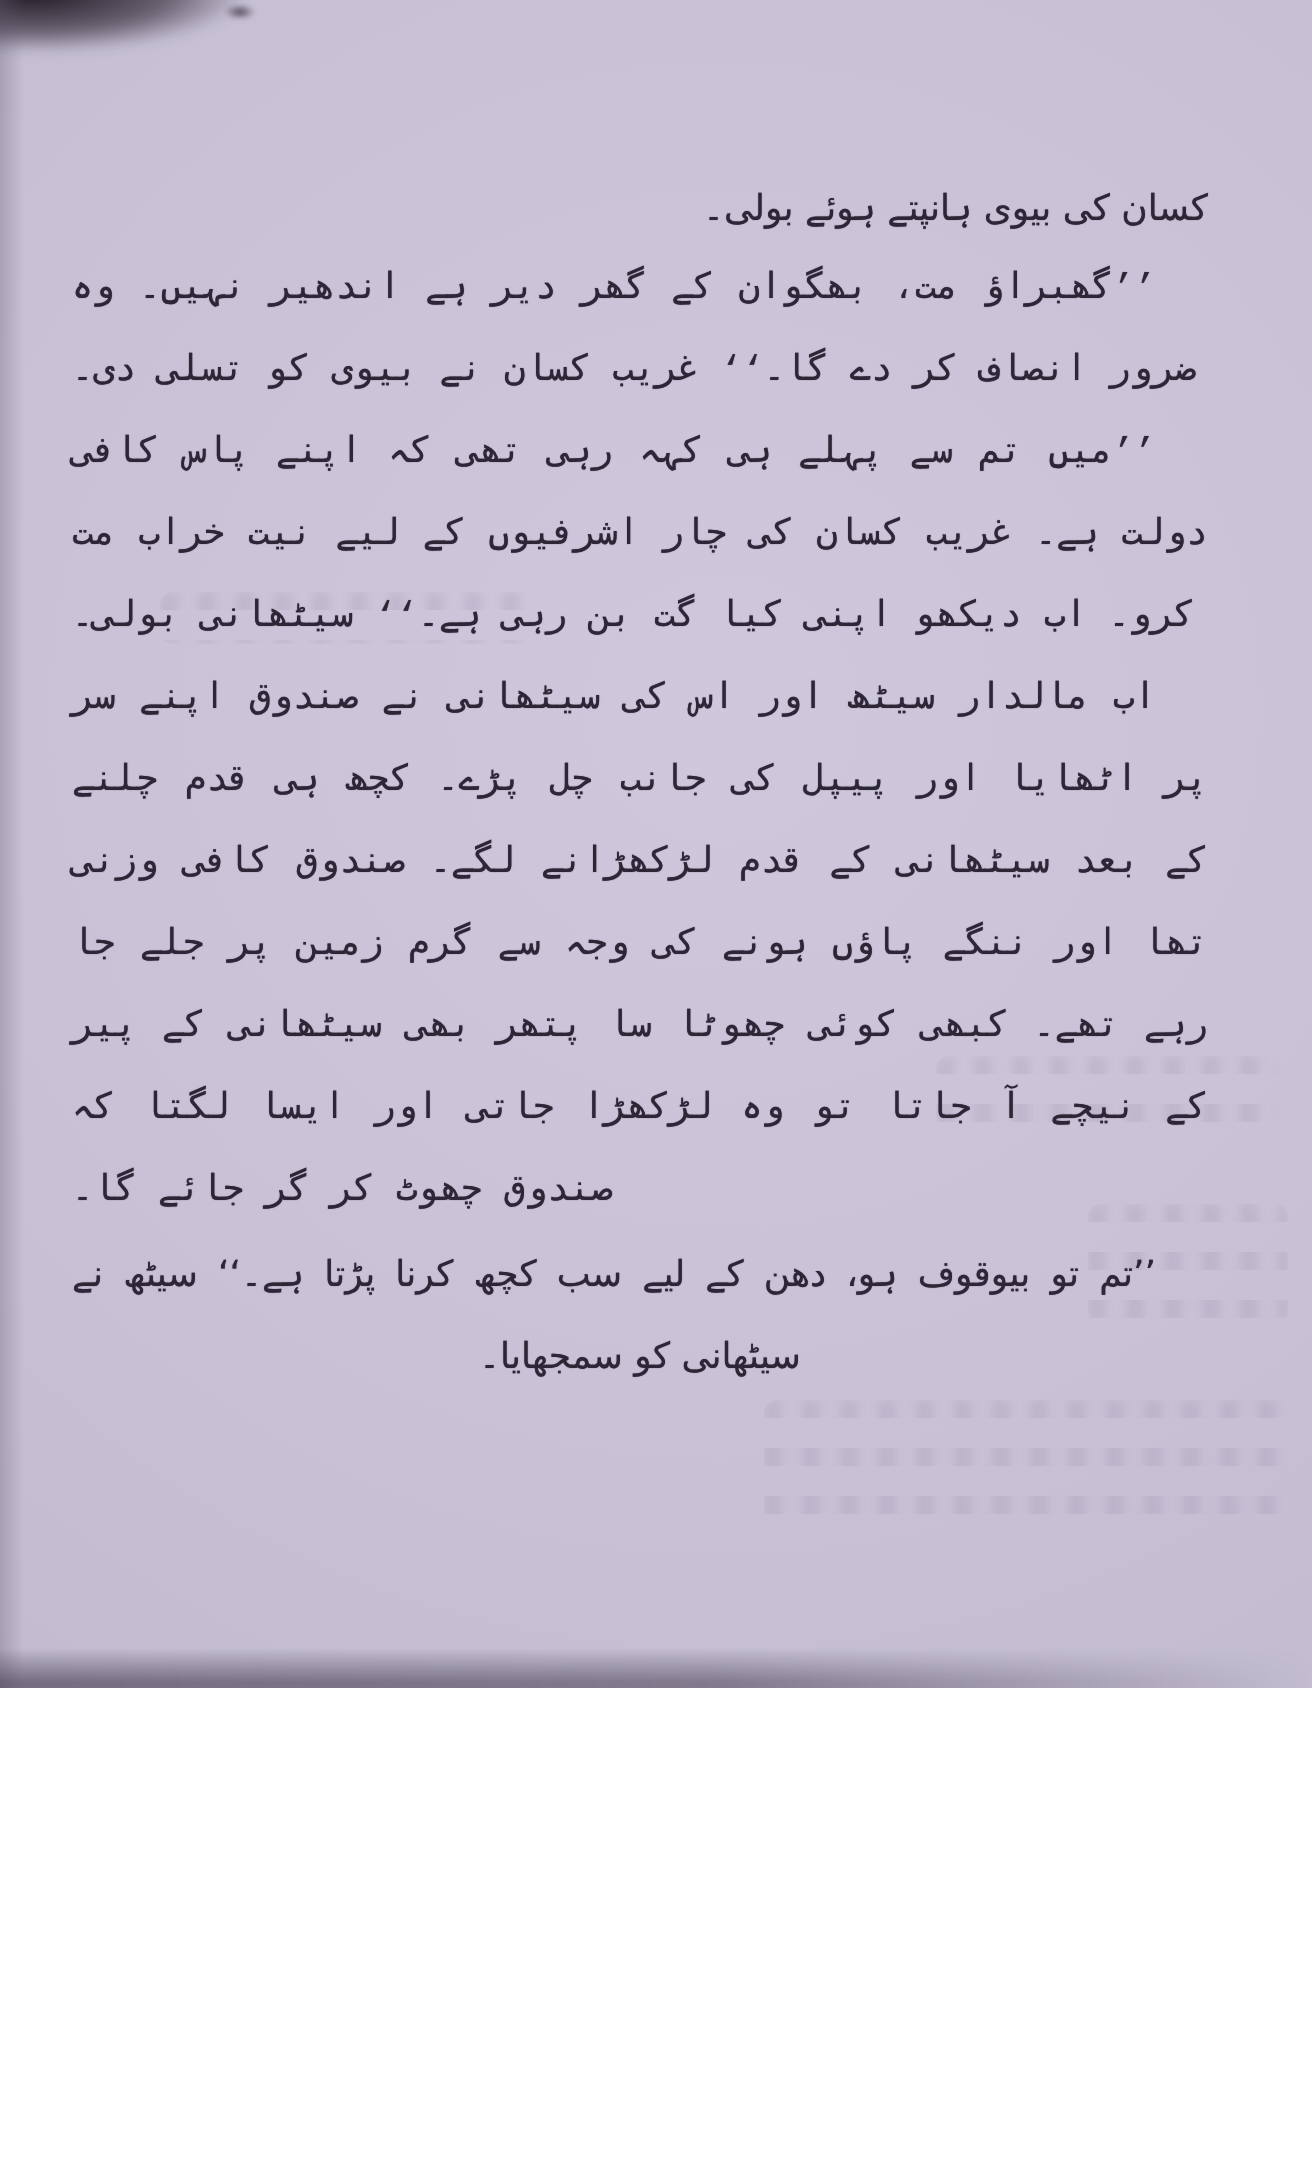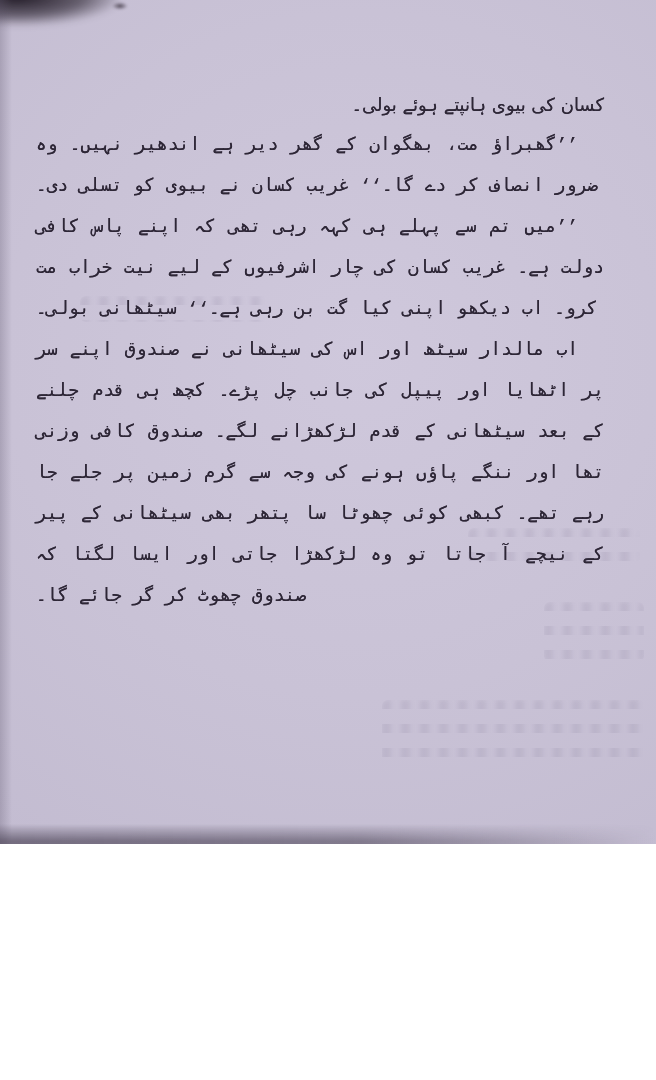--- a/index.html
+++ b/index.html
@@ -130,17 +130,18 @@
   <div class="ghost g2"></div>
   <div class="ghost g3"></div>
   <div class="ghost g4"></div>
   <div class="ghost g5"></div>
 
   <main class="text-block" dir="rtl" lang="ur">
     <p class="para last-right">کسان کی بیوی ہانپتے ہوئے بولی۔</p>
     <p class="para indent last-left">’’گھبراؤ مت، بھگوان کے گھر دیر ہے اندھیر نہیں۔ وہ ضرور انصاف کر دے گا۔‘‘ غریب کسان نے بیوی کو تسلی دی۔</p>
     <p class="para indent last-left">’’میں تم سے پہلے ہی کہہ رہی تھی کہ اپنے پاس کافی دولت ہے۔ غریب کسان کی چار اشرفیوں کے لیے نیت خراب مت کرو۔ اب دیکھو اپنی کیا گت بن رہی ہے۔‘‘ سیٹھانی بولی۔</p>
     <p class="para indent last-left">اب مالدار سیٹھ اور اس کی سیٹھانی نے صندوق اپنے سر پر اٹھایا اور پیپل کی جانب چل پڑے۔ کچھ ہی قدم چلنے کے بعد سیٹھانی کے قدم لڑکھڑانے لگے۔ صندوق کافی وزنی تھا اور ننگے پاؤں ہونے کی وجہ سے گرم زمین پر جلے جا رہے تھے۔ کبھی کوئی چھوٹا سا پتھر بھی سیٹھانی کے پیر کے نیچے آ جاتا تو وہ لڑکھڑا جاتی اور ایسا لگتا کہ صندوق چھوٹ کر گر جائے گا۔</p>
+    <p class="para indent last-center">’’تم تو بیوقوف ہو، دھن کے لیے سب کچھ کرنا پڑتا ہے۔‘‘ سیٹھ نے سیٹھانی کو سمجھایا۔</p>
   </main>
 
 
   <div class="bottom-edge"></div>
 </div>
 
 </body></html>

